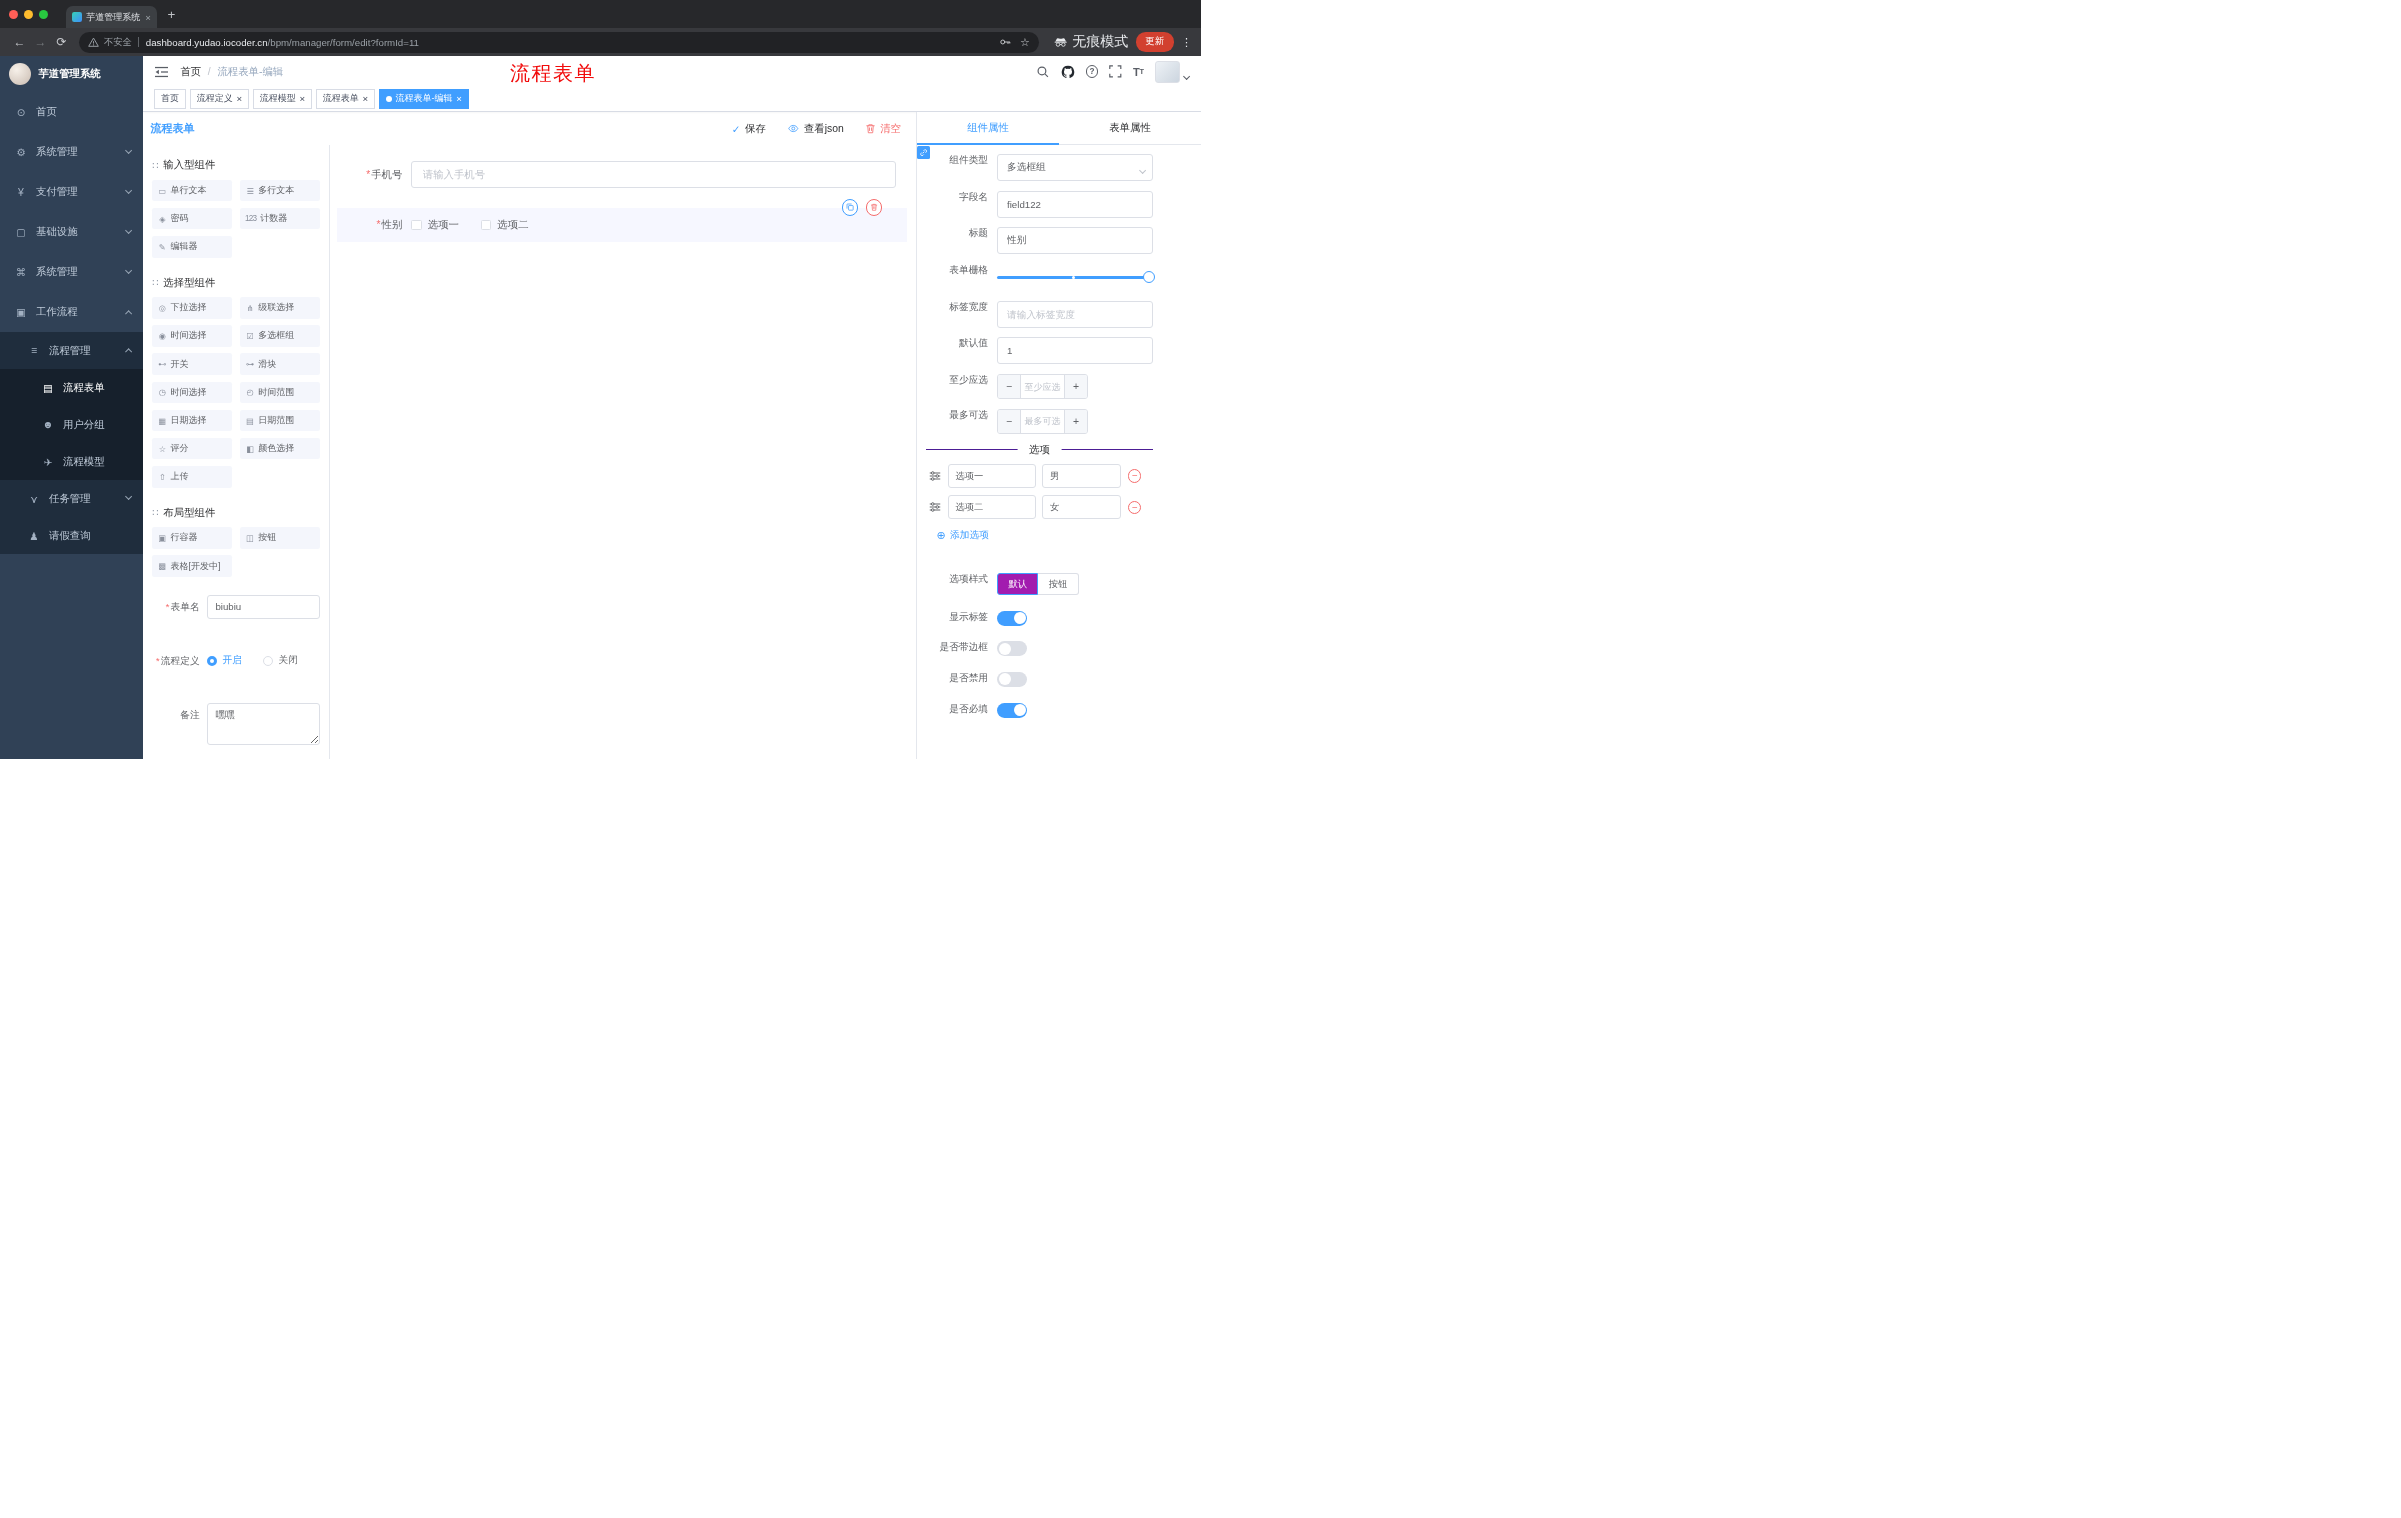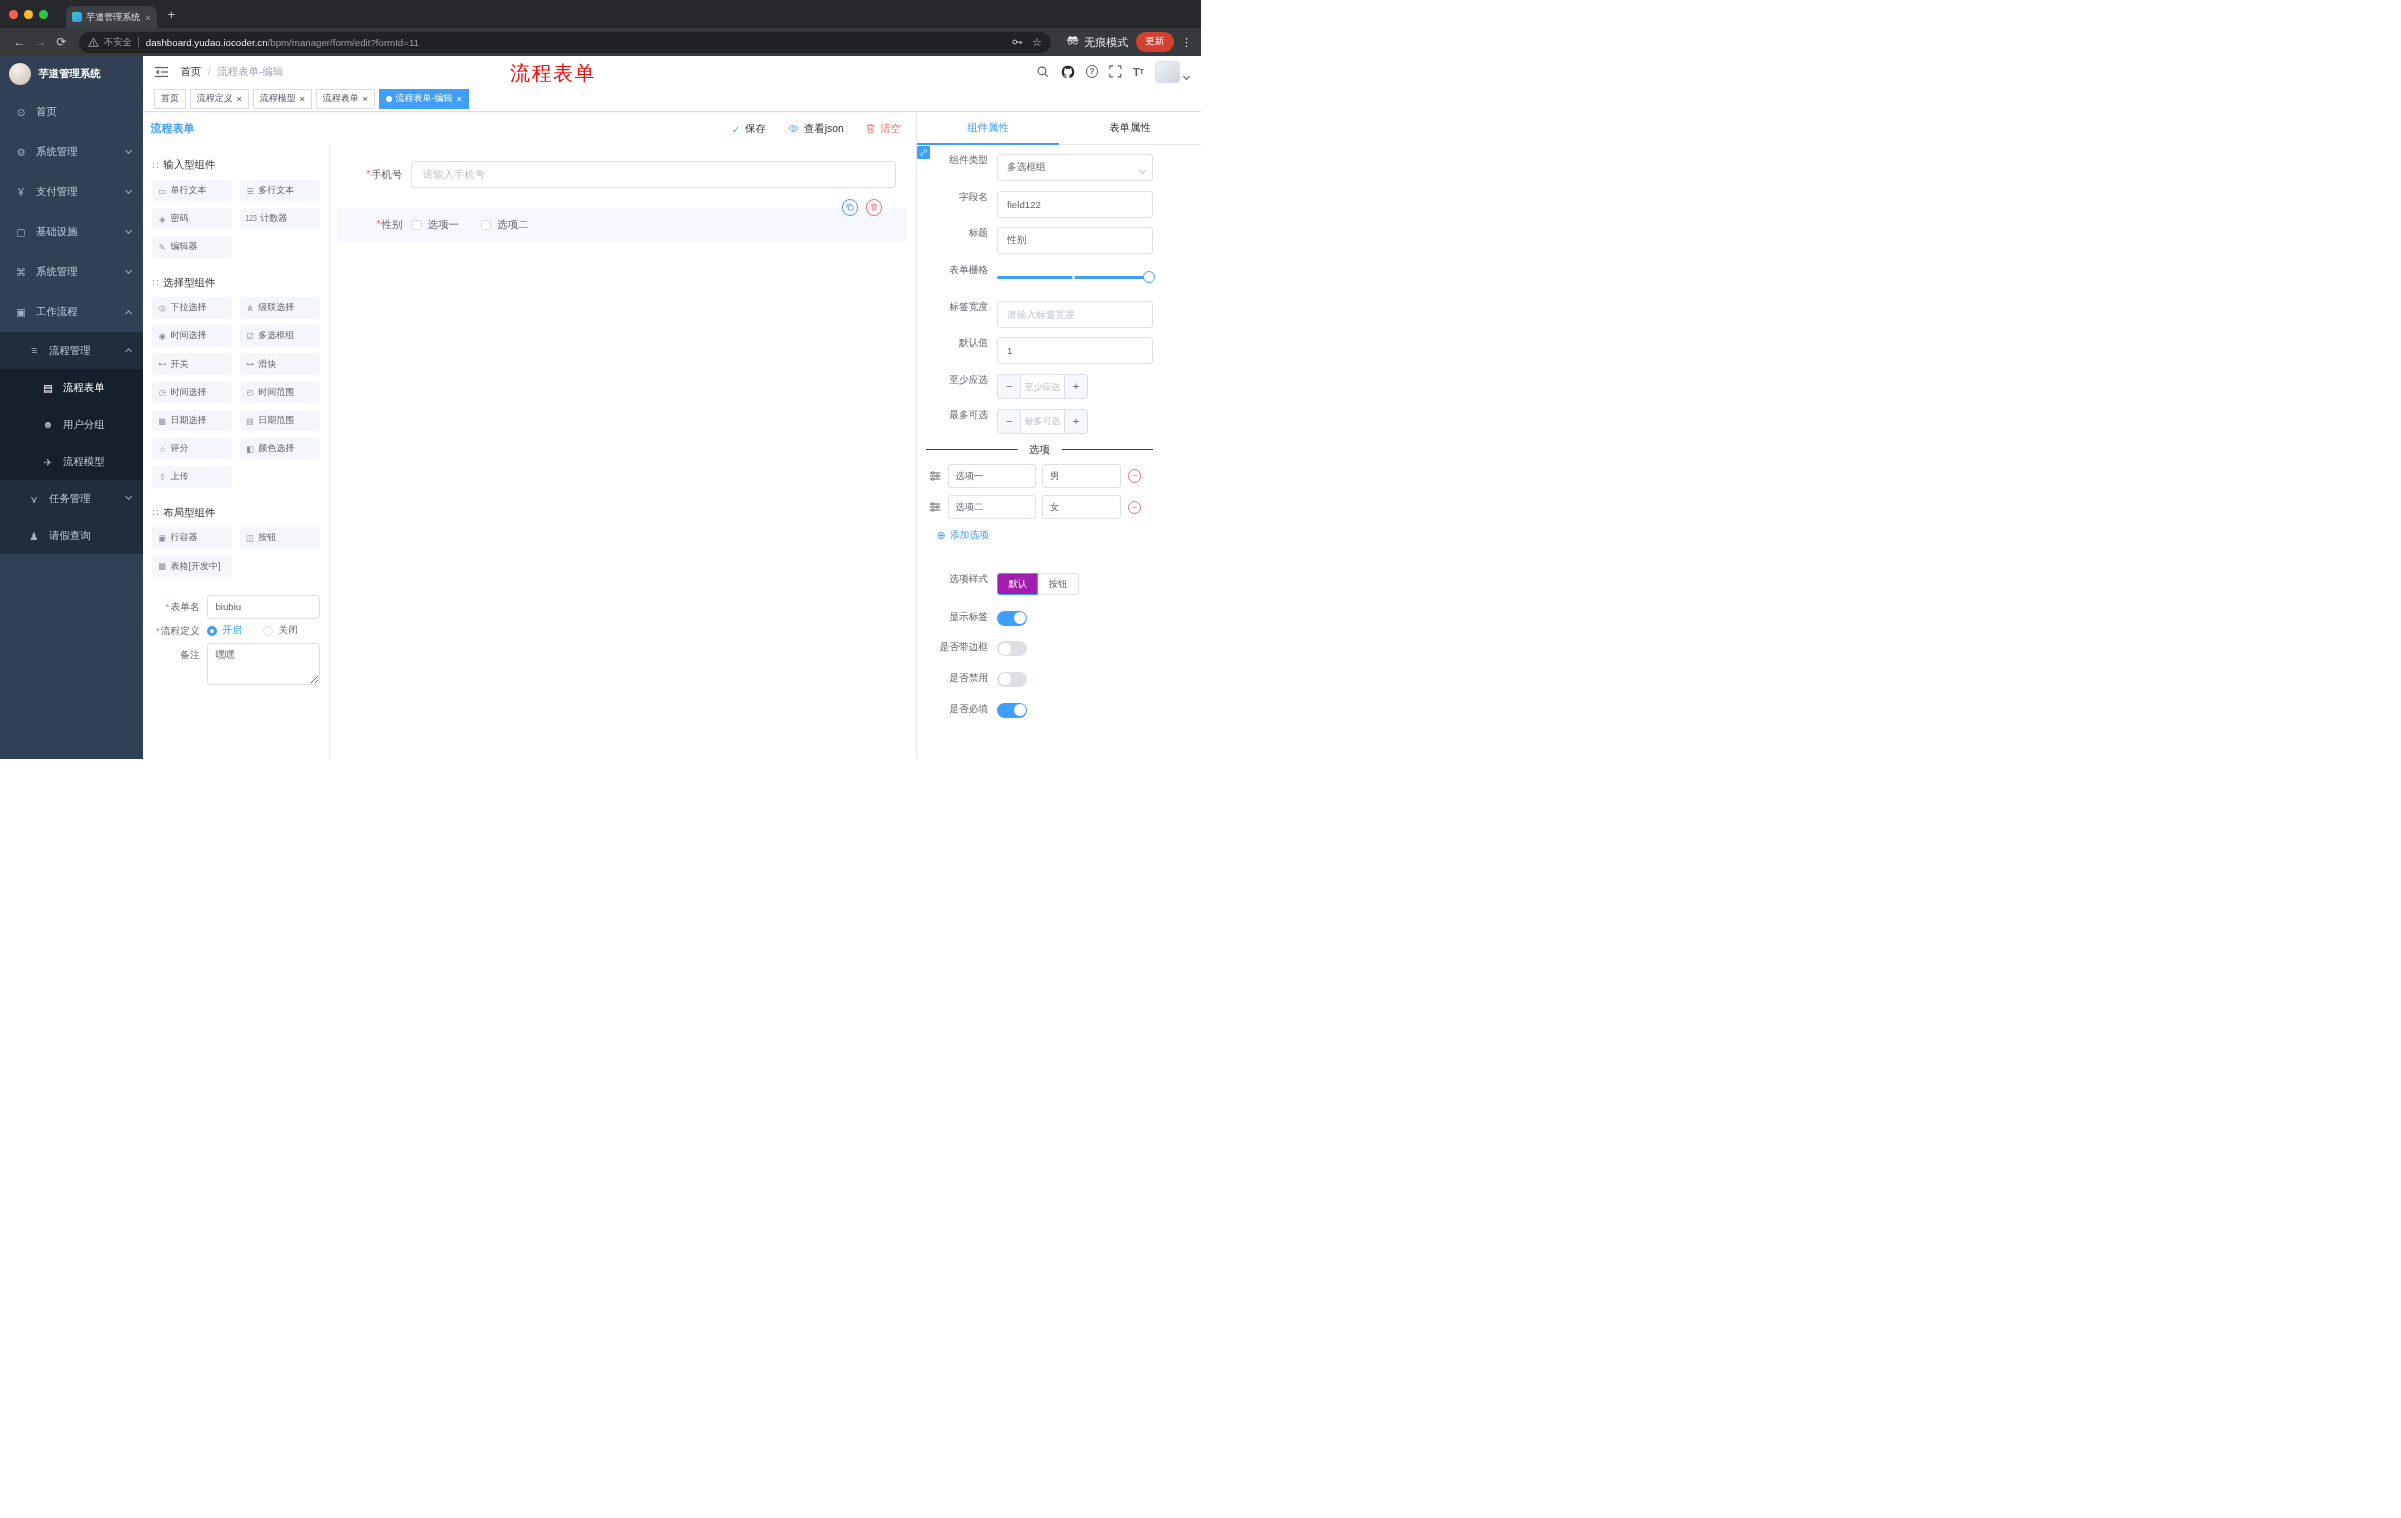--- a/index.html
+++ b/index.html
@@ -21,21 +21,21 @@
 .nav-ic{width:21px;text-align:center;color:#c6c8cc;font-size:12px;flex:none;cursor:pointer}
 .nav-ic.dim{color:#75787c}
 .omni{flex:1;height:21px;background:#212225;border-radius:10.4px;margin:0 7.4px;display:flex;align-items:center;padding:0 9px;min-width:0}
 .omni .sec{color:#9aa0a6;font-size:9.3px;margin-left:4.5px}
 .omni-div{width:0.7px;height:10.4px;background:#5f6368;margin:0 6.7px}
 .omni .host{color:#e8eaed;font-size:9.7px}
 .omni .path{color:#9aa0a6;font-size:9.7px}
 .omni-sp{flex:1}
 .omni-ic{margin-left:9px;display:flex;align-items:center}
 .star{color:#c6c8cc;font-size:11px}
-.incog{display:flex;align-items:flex-start;gap:5.2px;color:#e8eaed;font-size:11px;margin:0 7.4px;flex:none}
+.incog{display:flex;align-items:center;gap:5.2px;color:#e8eaed;font-size:14px;margin:0 7.4px;flex:none}
 .update-chip{height:19.3px;border-radius:9.7px;background:#d2402f;color:#fff;font-size:9.3px;display:flex;align-items:center;padding:0 9.7px;flex:none;cursor:pointer}
 .kebab{color:#e8eaed;font-size:11px;margin-left:7.4px;flex:none;cursor:pointer}
 
 
 .app{position:absolute;top:56px;left:0;right:0;bottom:0;display:flex}
 
 
 .sb{width:143px;flex:none;background:#304156;color:#bfcbd9;overflow:hidden}
 .sb-logo{height:36px;display:flex;align-items:center;gap:7.4px;padding-left:9px}
 .sb-ava{width:22px;height:22px;border-radius:50%;background:radial-gradient(circle at 35% 30%,#f7f1ea,#c9bbb0);flex:none}
@@ -86,21 +86,21 @@
 .workbody{flex:1;display:flex;min-height:0}
 
 
 .palette{width:187px;flex:none;border-right:0.7px solid #e4e7ed;padding:10.4px 9px;overflow:hidden}
 .pg-title{display:flex;align-items:center;gap:5.2px;font-size:10.4px;color:#303133;margin:3px 0 7.4px}
 .pg-ico{color:#8c95a3;font-size:9.7px}
 .pg-items{display:grid;grid-template-columns:1fr 1fr;gap:6.7px 7.4px;margin-bottom:18px}
 .pi{height:21.5px;background:#f4f6fc;border-radius:2.2px;display:flex;align-items:center;gap:3.7px;padding:0 5.2px;font-size:9px;color:#606266;cursor:move;white-space:nowrap;overflow:hidden}
 .pi .pic{color:#8a909c;font-size:8.2px;min-width:9.7px;text-align:center;flex:none;letter-spacing:-0.7px}
 .meta{margin-top:18px}
-.m-row{display:flex;margin-bottom:0}
+.m-row{display:flex;margin-bottom:30px}
 .m-lab{width:55px;flex:none;text-align:right;padding-right:7.4px;font-size:9.7px;color:#606266;line-height:24px;white-space:nowrap}
 .req{color:#f56c6c;margin-right:1.5px}
 .m-ctl{flex:1;min-width:0}
 .inp32{width:100%;height:24px;border:0.7px solid #dcdfe6;border-radius:3px;padding:0 7.4px;font-size:9.7px;color:#606266}
 .m-ta{width:100%;height:42px;border:0.7px solid #dcdfe6;border-radius:3px;padding:4.5px 7.4px;font-size:9.7px;color:#606266;resize:vertical;line-height:1.4}
 .radios{display:flex;align-items:center;height:24px;gap:21px}
 .radio{display:flex;align-items:center;gap:5.2px;font-size:9.7px;color:#606266;cursor:pointer}
 .rdot{width:10.4px;height:10.4px;border-radius:50%;border:0.7px solid #dcdfe6;background:#fff;flex:none}
 .radio.on .rdot{border:3px solid #409eff}
 .radio.on .rtxt{color:#409eff}

